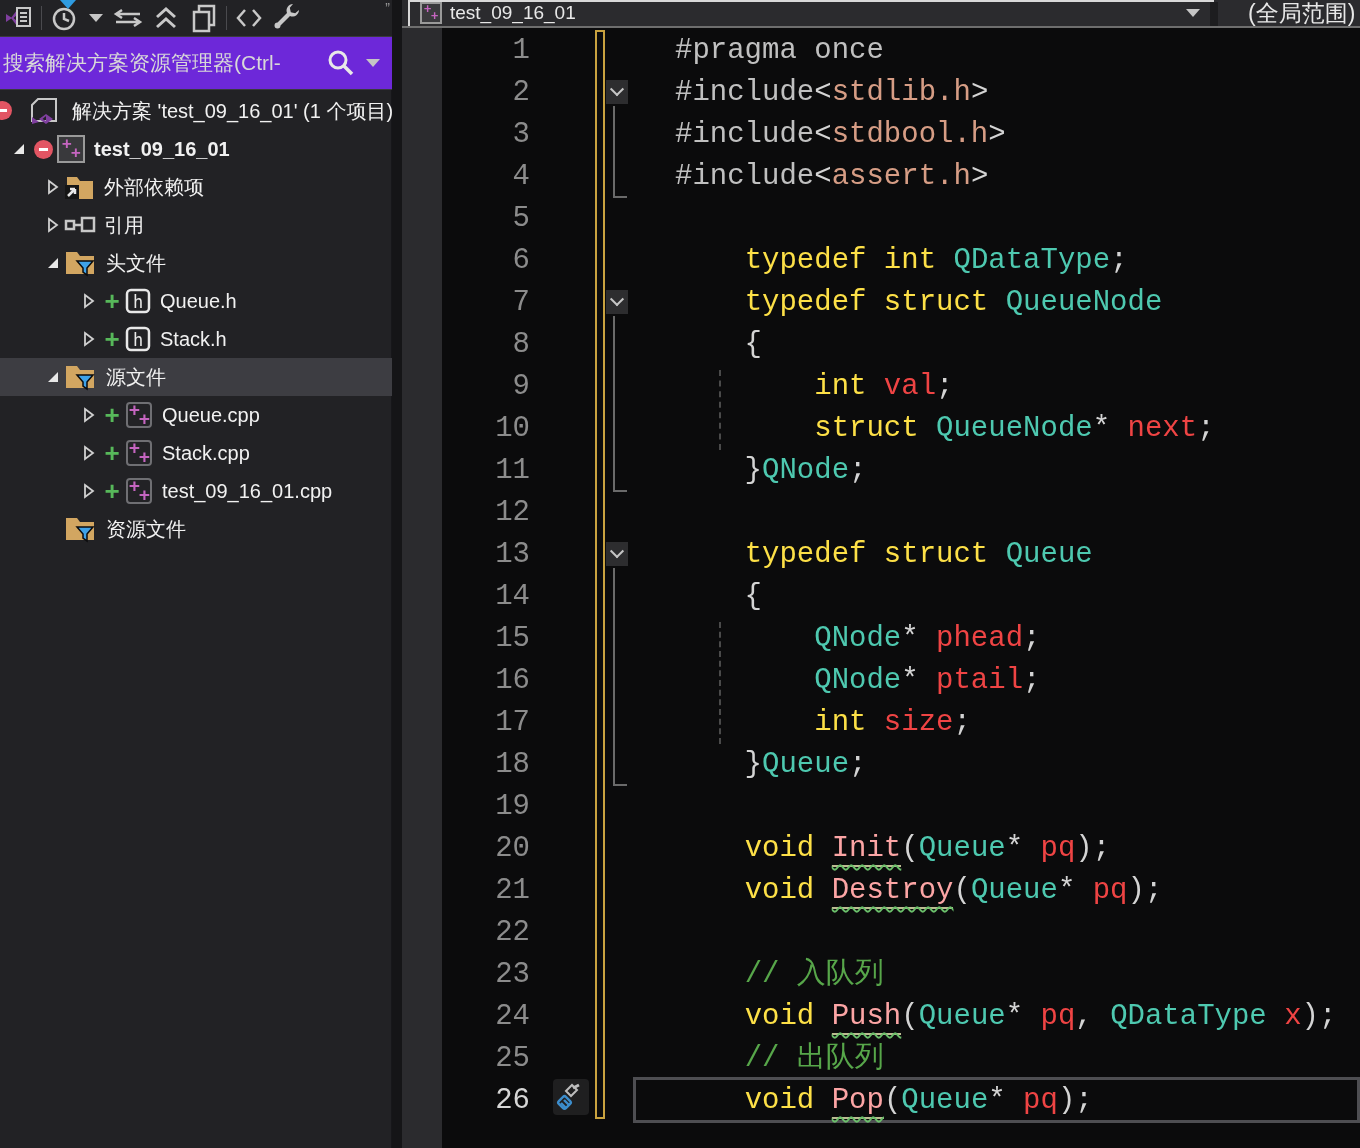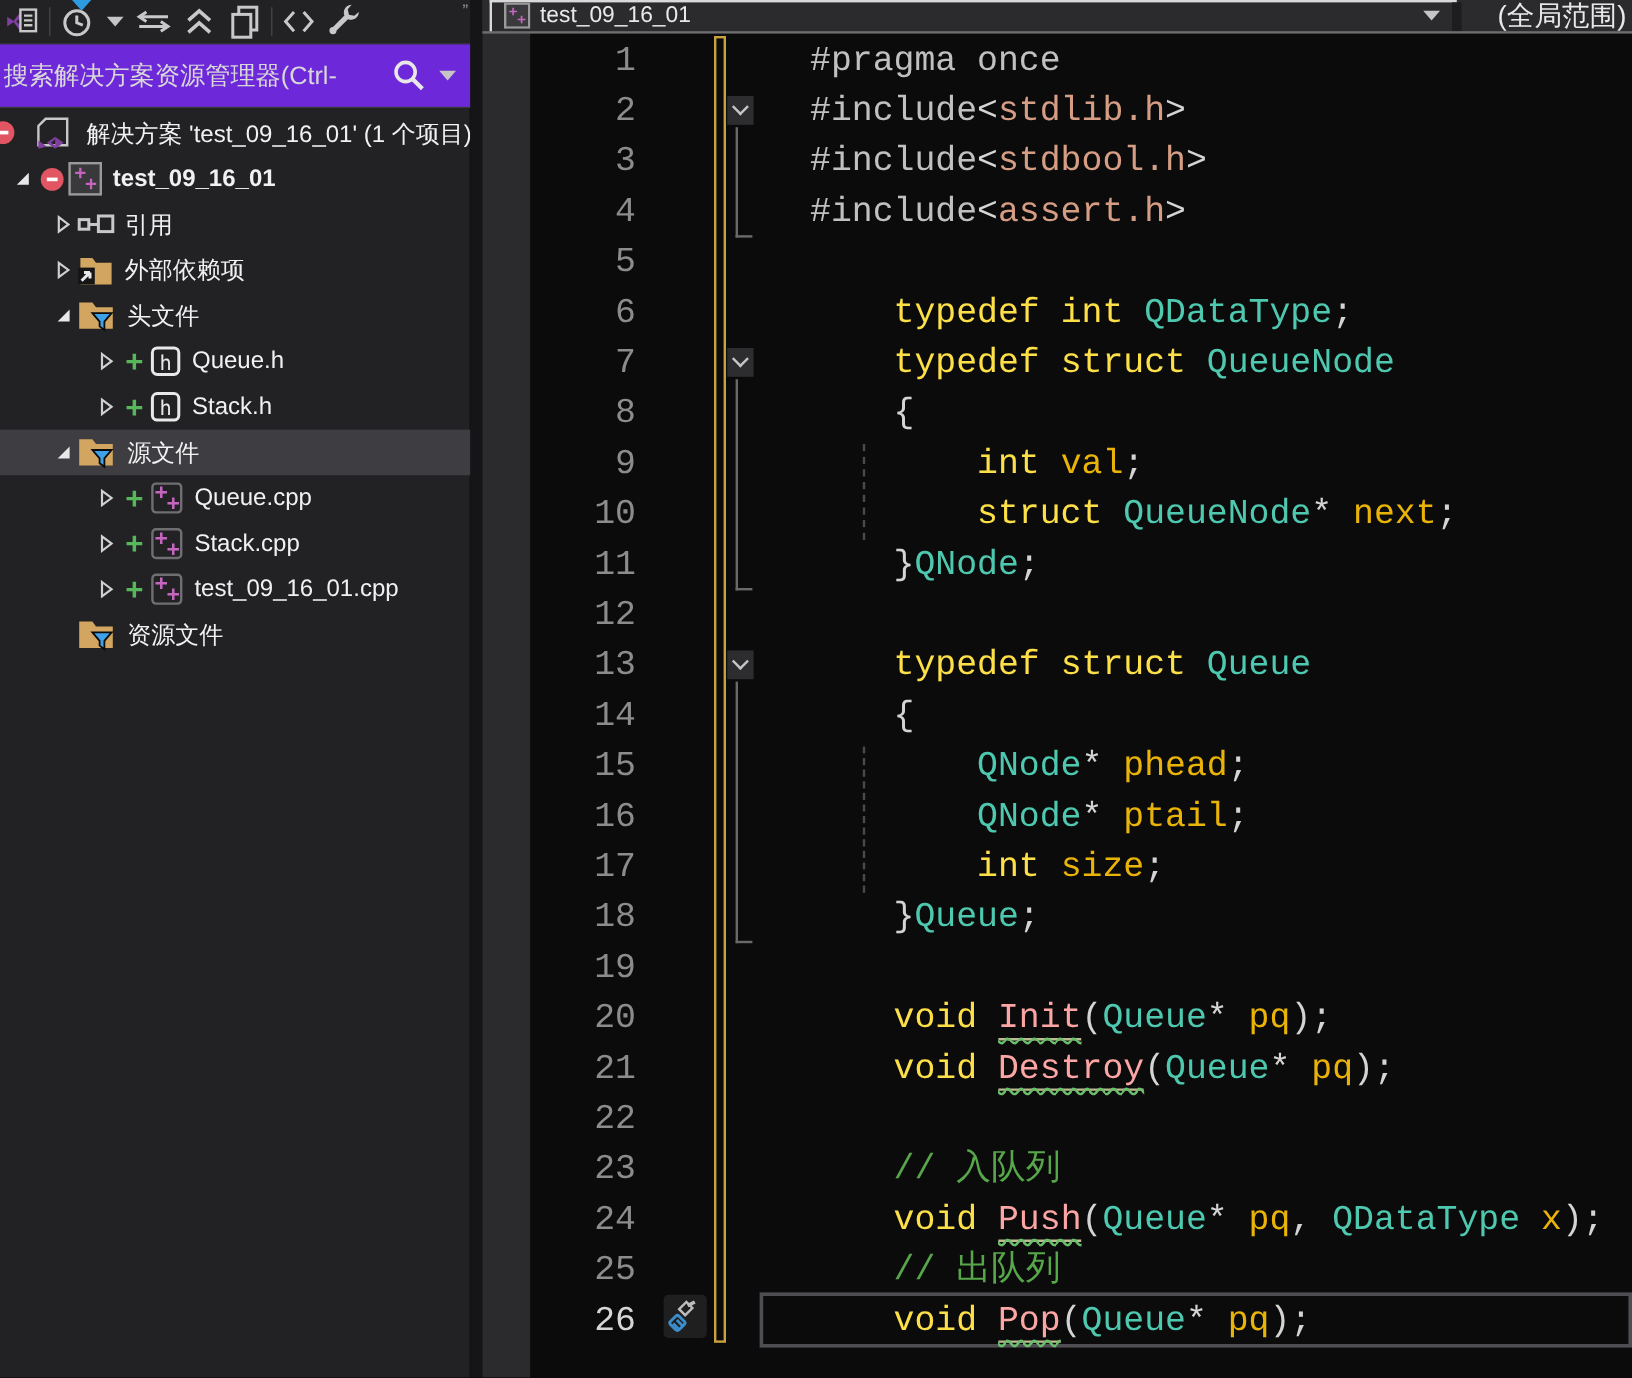--- a/index.html
+++ b/index.html
@@ -66,21 +66,21 @@
               font-size:29px; line-height:42px; color:#8C8C8C; }
   #linenums .cur { color:#d6d6d6; }
   #changebar { position:absolute; left:595px; top:30px; width:10px; height:1089px;
                border:2px solid #C9A23F; background:transparent; }
   #code { position:absolute; left:640px; top:30px;
           font-family:"Liberation Mono","DejaVu Sans Mono",monospace;
           font-size:29px; line-height:42px; white-space:pre; color:#d4d4d4;margin-left:35px; }
   .cl { height:42px; }
   .tk-kw  { color:#fde047; }
   .tk-type{ color:#4EC9B0; }
-  .tk-id  { color:#eab308; }
+  .tk-id  { color:#ef4444; }
   .tk-pp  { color:#C0C0C0; }
   .tk-str { color:#D69D85; }
   .tk-cm  { color:#57A64A; }
   .tk-pn  { color:#D4D4D4; }
   .tk-fn  { color:#fca5a5; border-bottom:2px solid rgba(220,220,170,.85);
             text-decoration-line:underline; text-decoration-style:wavy;
             text-decoration-color:#6abf6a; text-decoration-thickness:2px;
             text-underline-offset:8px; }
 
   .fold-box { position:absolute; width:22px; height:24px; background:#2d2d2f;
@@ -226,43 +226,43 @@
           <span class="lbl">test_09_16_01</span>
         </div>
         <div class="trow">
           <span class="slot" style="width:42px"></span>
           <span class="slot exp-slot">
             <svg width="16" height="16" viewBox="0 0 16 16">
               <polygon points="4,2 12,8 4,14" fill="none" stroke="#d0d0d0" stroke-width="1.8"></polygon>
             </svg>
           </span>
           <span class="slot">
+            <svg width="32" height="28" viewBox="0 0 32 28">
+              <path d="M3 4 h10 l3 4 h13 v18 h-26 z" fill="#D2A661"></path>
+       <rect x="1" y="12" width="14" height="14" fill="#151515"></rect>
+       <path d="M4 23 L11 16 M11 16 h-5 M11 16 v5" stroke="#e8e8e8" stroke-width="2.5" fill="none"></path>
+            </svg>
+          </span>
+          <span class="lbl">外部依赖项</span>
+        </div>
+        <div class="trow">
+          <span class="slot" style="width:42px"></span>
+          <span class="slot exp-slot">
+            <svg width="16" height="16" viewBox="0 0 16 16">
+              <polygon points="4,2 12,8 4,14" fill="none" stroke="#d0d0d0" stroke-width="1.8"></polygon>
+            </svg>
+          </span>
+          <span class="slot">
             <svg width="32" height="24" viewBox="0 0 32 24">
               <rect x="2" y="8" width="8" height="8" fill="none" stroke="#C8C8C8" stroke-width="2.5"></rect>
        <line x1="10" y1="12" x2="18" y2="12" stroke="#C8C8C8" stroke-width="2.5"></line>
        <rect x="18" y="5" width="12" height="13" fill="none" stroke="#C8C8C8" stroke-width="2.5"></rect>
             </svg>
           </span>
           <span class="lbl">引用</span>
-        </div>
-        <div class="trow">
-          <span class="slot" style="width:42px"></span>
-          <span class="slot exp-slot">
-            <svg width="16" height="16" viewBox="0 0 16 16">
-              <polygon points="4,2 12,8 4,14" fill="none" stroke="#d0d0d0" stroke-width="1.8"></polygon>
-            </svg>
-          </span>
-          <span class="slot">
-            <svg width="32" height="28" viewBox="0 0 32 28">
-              <path d="M3 4 h10 l3 4 h13 v18 h-26 z" fill="#D2A661"></path>
-       <rect x="1" y="12" width="14" height="14" fill="#151515"></rect>
-       <path d="M4 23 L11 16 M11 16 h-5 M11 16 v5" stroke="#e8e8e8" stroke-width="2.5" fill="none"></path>
-            </svg>
-          </span>
-          <span class="lbl">外部依赖项</span>
         </div>
         <div class="trow">
           <span class="slot" style="width:42px"></span>
           <span class="slot exp-slot">
             <svg width="16" height="16" viewBox="0 0 16 16">
               <polygon points="13,3 13,13 3,13" fill="#e8e8e8"></polygon>
             </svg>
           </span>
           <span class="slot">
             <svg width="34" height="28" viewBox="0 0 34 28">

